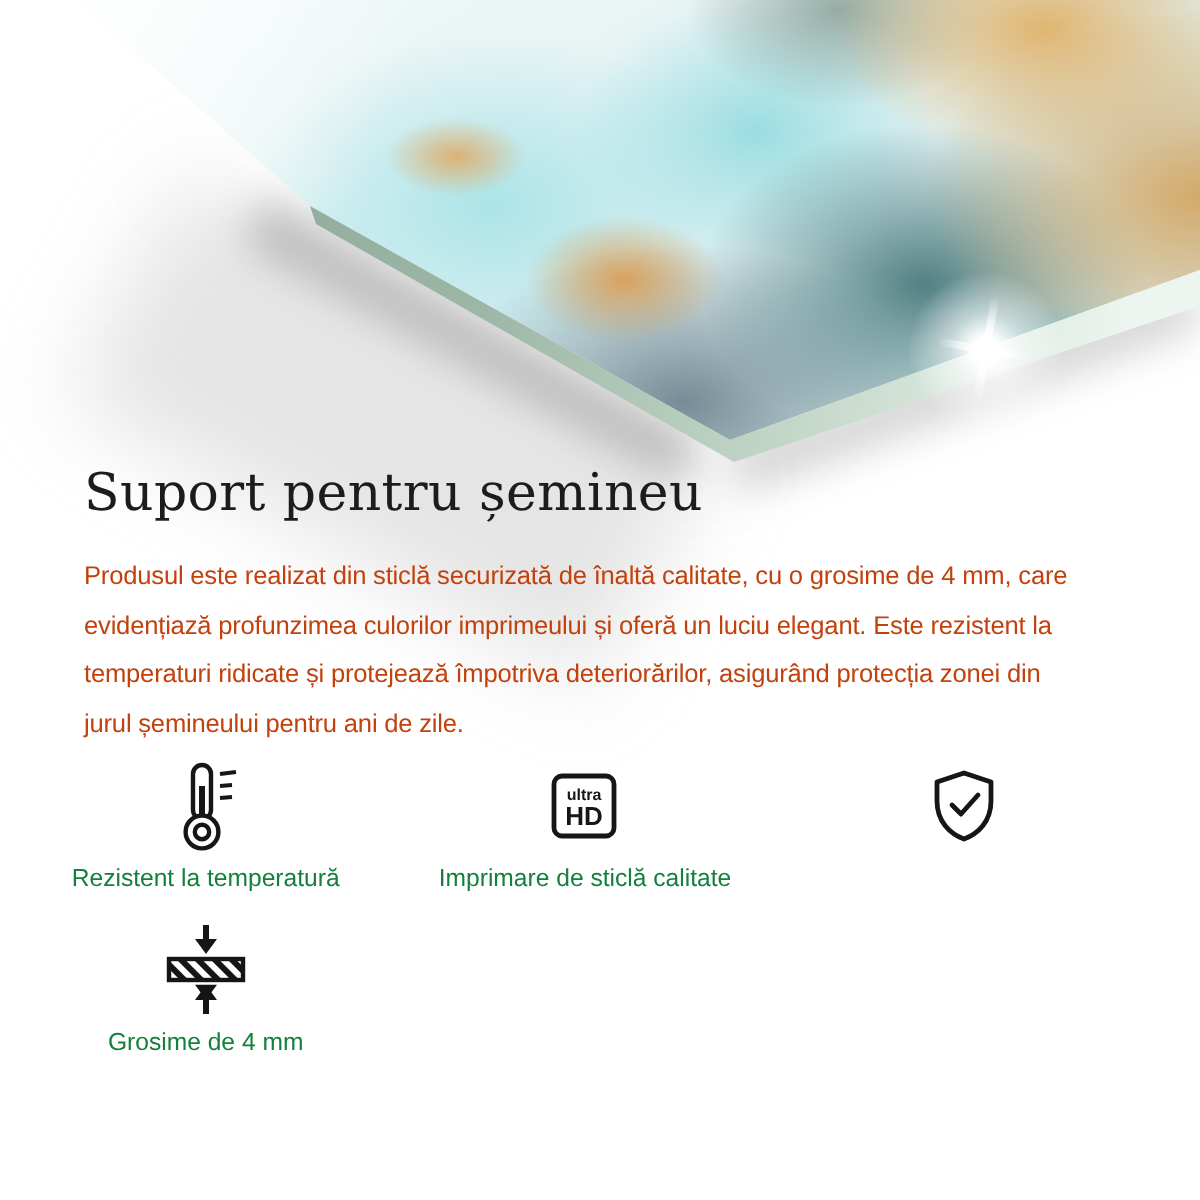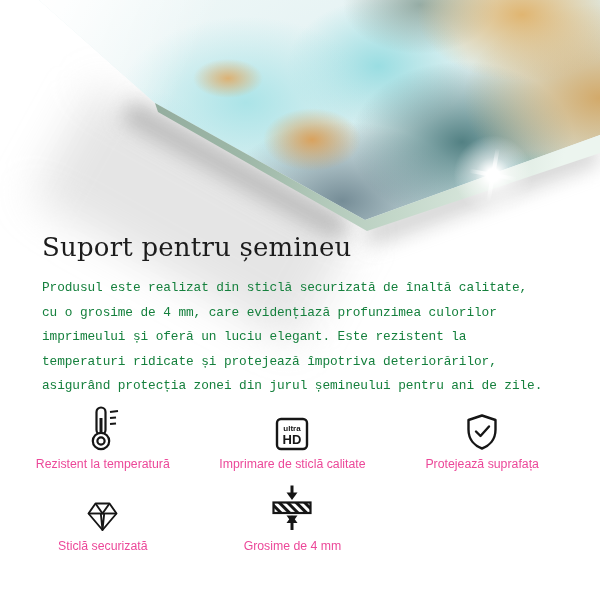--- a/index.html
+++ b/index.html
@@ -49,27 +49,27 @@
   .sparkle .ray-v { position:absolute; left:491px; top:148px; width:4px; height:54px; transform:rotate(10deg);
     background:linear-gradient(to bottom, rgba(255,255,255,0), #fff 42%, #fff 58%, rgba(255,255,255,0)); }
   .sparkle .ray-h { position:absolute; left:469px; top:173px; width:48px; height:4px; transform:rotate(10deg);
     background:linear-gradient(to right, rgba(255,255,255,0), #fff 42%, #fff 58%, rgba(255,255,255,0)); }
 
   
   .content { position:absolute; left:0; top:230px; width:585px; padding:0 42px; }
   h1 { margin:0; font-family:"DejaVu Serif", serif; font-weight:400;
        font-size:26px; line-height:35px; color:#1c1c1c; letter-spacing:.2px; }
   h1 span { display:block; }
-  .intro { margin:11px 0 0; font-size:12.8px; line-height:24.5px; color:#15803d; letter-spacing:-.1px;font-family:Liberation Mono, monospace; }
+  .intro { margin:11px 0 0; font-size:12.8px; line-height:24.5px; color:#c2410c; letter-spacing:-.1px; }
 
   
   .features { display:grid; grid-template-columns:repeat(3,1fr); margin:6px -34px 0; row-gap:16px; }
   .cell { display:flex; flex-direction:column; align-items:center; }
-  .icon-wrap { height:46px; display:flex; align-items:flex-end; justify-content:center; }
-  .flabel { margin-top:6px; font-size:12.3px; color:#ec4899; text-align:center; }
+  .icon-wrap { height:46px; display:flex; align-items:center; justify-content:center; }
+  .flabel { margin-top:6px; font-size:12.3px; color:#15803d; text-align:center; }
   svg text { font-family:"Liberation Sans", sans-serif; }
 </style>
 </head>
 <body>
 
 <div class="hero">
   <div class="shadow-soft"></div>
   <div class="shadow-a"></div>
   <div class="shadow-b"></div>
   <div class="glass-art"></div>
@@ -116,34 +116,22 @@
       <div class="flabel">Imprimare de sticlă calitate</div>
     </div>
 
     <div class="cell">
       <div class="icon-wrap">
         <svg width="36" height="38" viewBox="0 0 36 38" fill="none" stroke="#161616" stroke-width="2.4">
           <path d="M18 2.5 L31.5 7 V16.5 C31.5 27 24.8 33 18 35.5 C11.2 33 4.5 27 4.5 16.5 V7 Z" stroke-linejoin="round"></path>
           <path d="M12 18.5 L16.5 23 L25 13.5" stroke-linecap="round" stroke-linejoin="round"></path>
         </svg>
       </div>
-      <div class="flabel">Protejează suprafața</div>
     </div>
 
-    <div class="cell">
-      <div class="icon-wrap">
-        <svg width="36" height="34" viewBox="0 0 36 34" fill="none" stroke="#161616" stroke-width="1.9" stroke-linejoin="round">
-          <path d="M3.5 14.5 L10.5 4.5 H24.5 L31.5 14.5 L17.5 31 Z"></path>
-          <line x1="3.5" y1="14.5" x2="31.5" y2="14.5"></line>
-          <path d="M10.5 4.5 L17.5 14.5 L24.5 4.5"></path>
-          <path d="M15.8 14.5 L17.5 31 L19.2 14.5"></path>
-        </svg>
-      </div>
-      <div class="flabel">Sticlă securizată</div>
-    </div>
 
 
     <div class="cell">
       <div class="icon-wrap">
         <svg width="52" height="50" viewBox="0 0 52 50">
           <defs>
             <pattern id="hatch" patternUnits="userSpaceOnUse" width="6" height="6" patternTransform="rotate(-45)">
               <rect width="3" height="6" fill="#151515"></rect>
             </pattern>
           </defs>

